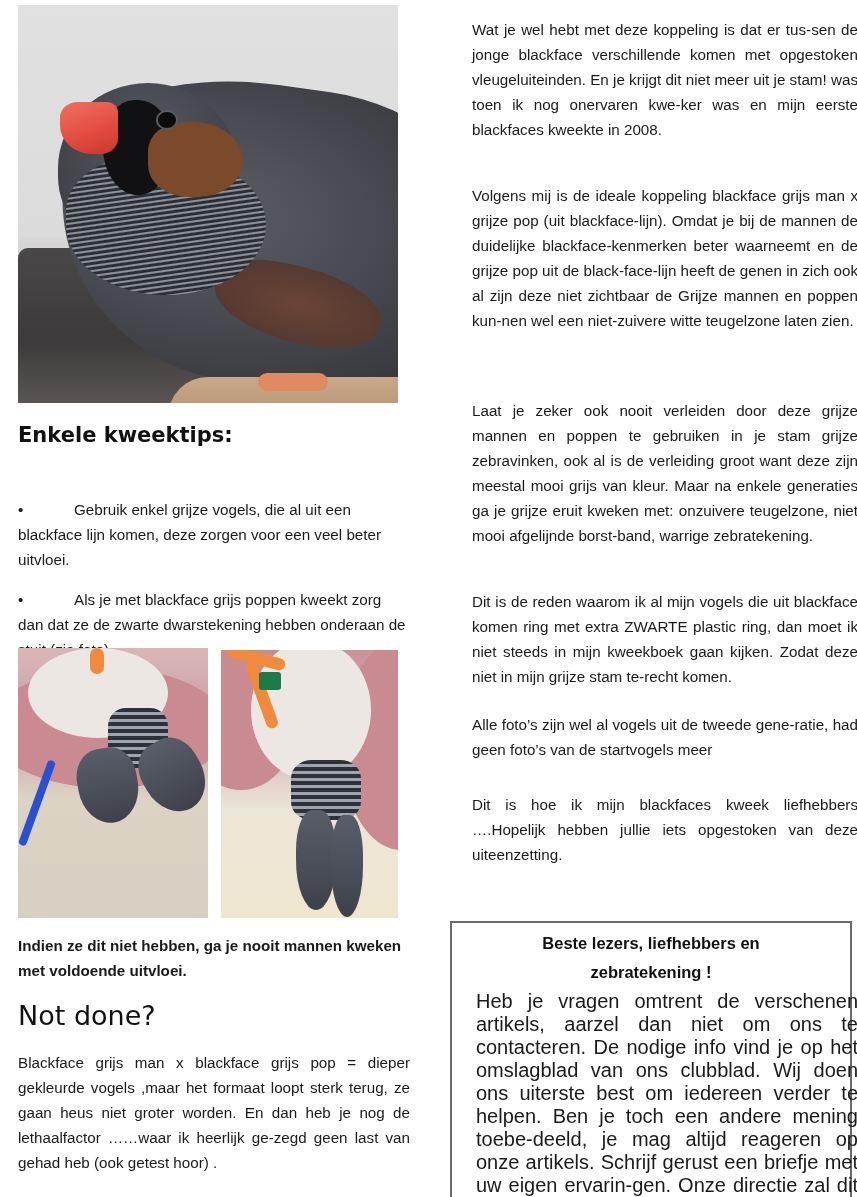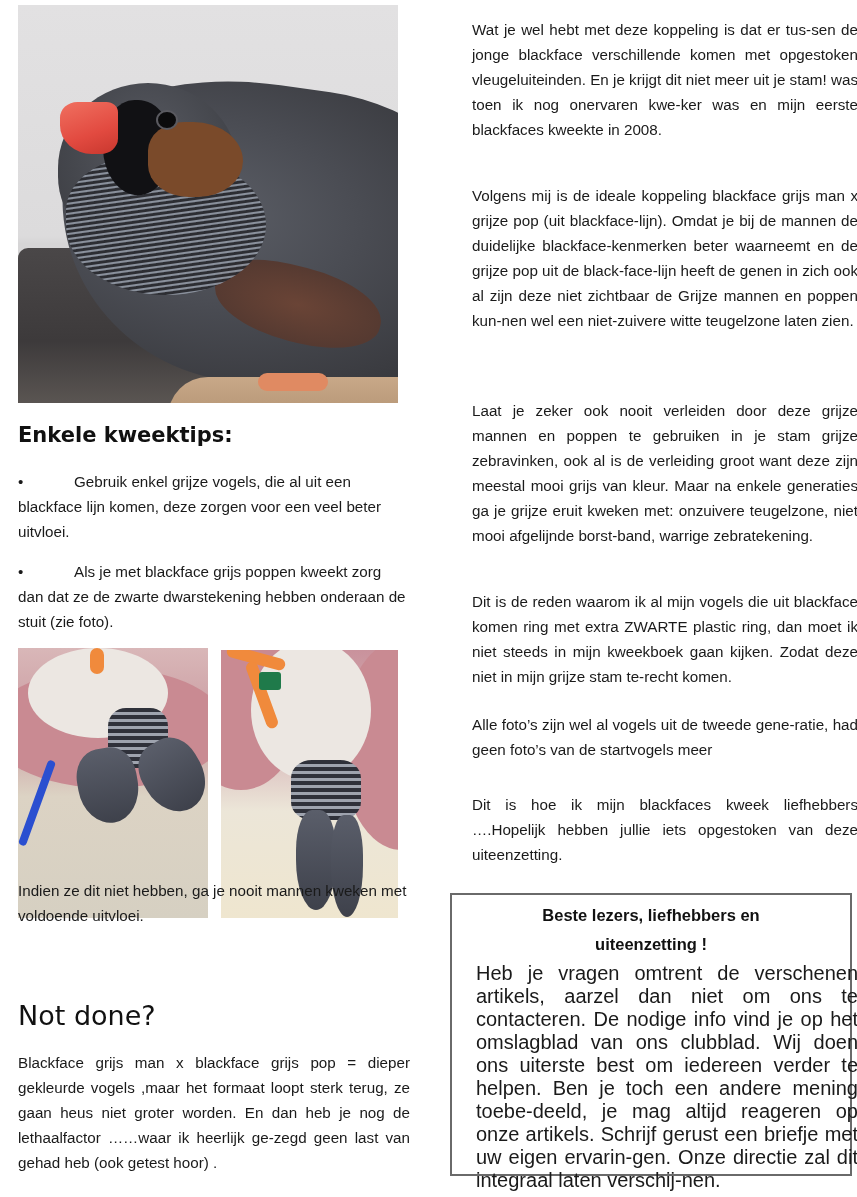--- a/index.html
+++ b/index.html
@@ -1,21 +1,21 @@
 <!DOCTYPE html>
 <html><head>
   <meta charset="utf-8">
   <style>
     html, body { margin: 0; padding: 0; background: #ffffff; }
     body {
       width: 857px; height: 1197px; position: relative; overflow: hidden;
       font-family: "Liberation Sans", "DejaVu Sans", sans-serif;
       color: #111111;
     }
-    .abs { position: absolute; }
+    .abs { position: absolute; margin-top: 28px; }
 
     
     .photo { position: absolute; overflow: hidden; }
     #photo-main {
       left: 18px; top: 5px; width: 380px; height: 398px;
       background: linear-gradient(180deg, #e2e1e2 0%, #dcdbdc 58%, #d6d5d6 60%);
     }
     #photo-main .perch-shadow {
       position: absolute; left: 0; top: 243px; width: 380px; height: 155px;
       background: linear-gradient(180deg, #4a4748 0%, #3d3a3b 60%, #5a5552 100%);
@@ -169,32 +169,32 @@
   <div class="pt-hand" style="left:120px;top:-10px;width:120px;height:210px;"></div>
   <div class="pt-fluff" style="left:30px;top:-10px;width:120px;height:140px;"></div>
   <div class="pt-stripe" style="left:70px;top:110px;width:70px;height:60px;"></div>
   <div class="pt-tail" style="left:75px;top:160px;width:40px;height:100px;"></div>
   <div class="pt-tail" style="left:110px;top:165px;width:32px;height:102px;"></div>
   <div class="pt-leg" style="left:5px;top:2px;width:60px;height:12px;transform:rotate(15deg);"></div>
   <div class="pt-leg" style="left:35px;top:10px;width:12px;height:70px;transform:rotate(-20deg);"></div>
   <div class="pt-ring" style="left:38px;top:22px;width:22px;height:18px;"></div>
 </div>
 
-<p class="abs para-left" style="top:878px;">Indien ze dit niet hebben, ga je nooit mannen kweken met voldoende uitvloei.</p>
+<p class="abs para-left" style="top:933px;font-weight:bold;">Indien ze dit niet hebben, ga je nooit mannen kweken met voldoende uitvloei.</p>
 
 <h2 class="abs h-notdone">Not done?</h2>
 
 <p class="abs para-left justify" style="top:1050px;">Blackface grijs man x blackface grijs pop = dieper gekleurde vogels ,maar het formaat loopt sterk terug, ze gaan heus niet groter worden. En dan heb je nog de lethaalfactor ……waar ik heerlijk ge-zegd geen last van gehad heb (ook getest hoor) .</p>
 
 <p class="abs para-right justify" style="top:5px;">Wat je wel hebt met deze koppeling is dat er tus-sen de jonge blackface verschillende komen met opgestoken vleugeluiteinden. En je krijgt dit niet meer uit je stam! was toen ik nog onervaren kwe-ker was en mijn eerste blackfaces kweekte in 2008.</p>
 <p class="abs para-right justify" style="top:171px;">Volgens mij is de ideale koppeling blackface grijs man x grijze pop (uit blackface-lijn). Omdat je bij de mannen de duidelijke blackface-kenmerken beter waarneemt en de grijze pop uit de black-face-lijn heeft de genen in zich ook al zijn deze niet zichtbaar de Grijze mannen en poppen kun-nen wel een niet-zuivere witte teugelzone laten zien.</p>
 <p class="abs para-right justify" style="top:386px;">Laat je zeker ook nooit verleiden door deze grijze mannen en poppen te gebruiken in je stam grijze zebravinken, ook al is de verleiding groot want deze zijn meestal mooi grijs van kleur. Maar na enkele generaties ga je grijze eruit kweken met: onzuivere teugelzone, niet mooi afgelijnde borst-band, warrige zebratekening.</p>
 <p class="abs para-right justify" style="top:577px;">Dit is de reden waarom ik al mijn vogels die uit blackface komen ring met extra ZWARTE plastic ring, dan moet ik niet steeds in mijn kweekboek gaan kijken. Zodat deze niet in mijn grijze stam te-recht komen.</p>
 <p class="abs para-right justify" style="top:700px;">Alle foto’s zijn wel al vogels uit de tweede gene-ratie, had geen foto’s van de startvogels meer</p>
 <p class="abs para-right justify" style="top:780px;">Dit is hoe ik mijn blackfaces kweek liefhebbers ….Hopelijk hebben jullie iets opgestoken van deze uiteenzetting.</p>
 
 <div class="abs notice">
   <div class="notice-title">
     <div>Beste lezers, liefhebbers en</div>
-    <div>uiteenzetting !</div>
+    <div>zebratekening !</div>
   </div>
   <div class="notice-body justify">Heb je vragen omtrent de verschenen artikels, aarzel dan niet om ons te contacteren. De nodige info vind je op het omslagblad van ons clubblad. Wij doen ons uiterste best om iedereen verder te helpen. Ben je toch een andere mening toebe-deeld, je mag altijd reageren op onze artikels. Schrijf gerust een briefje met uw eigen ervarin-gen. Onze directie zal dit integraal laten verschij-nen.</div>
 </div>
 
 </body></html>

